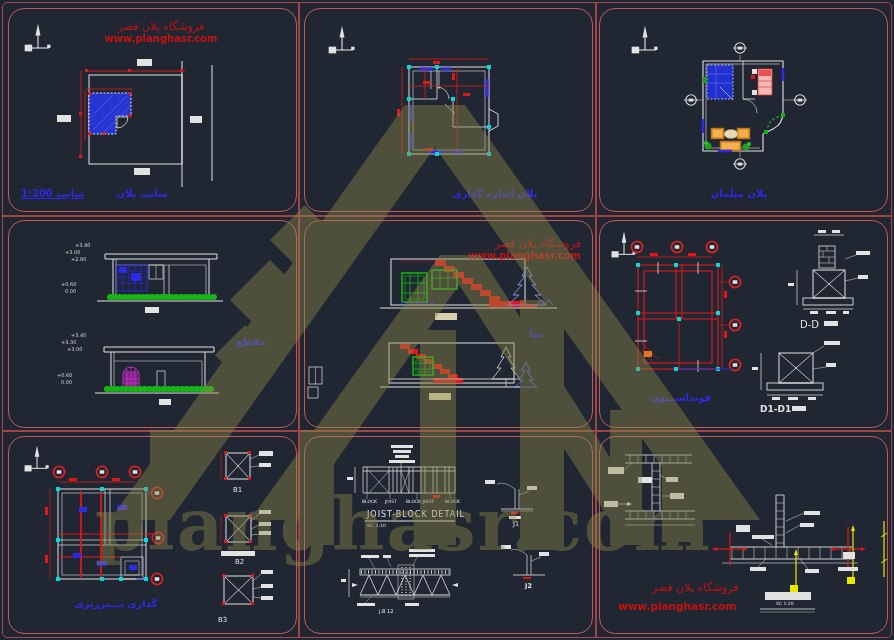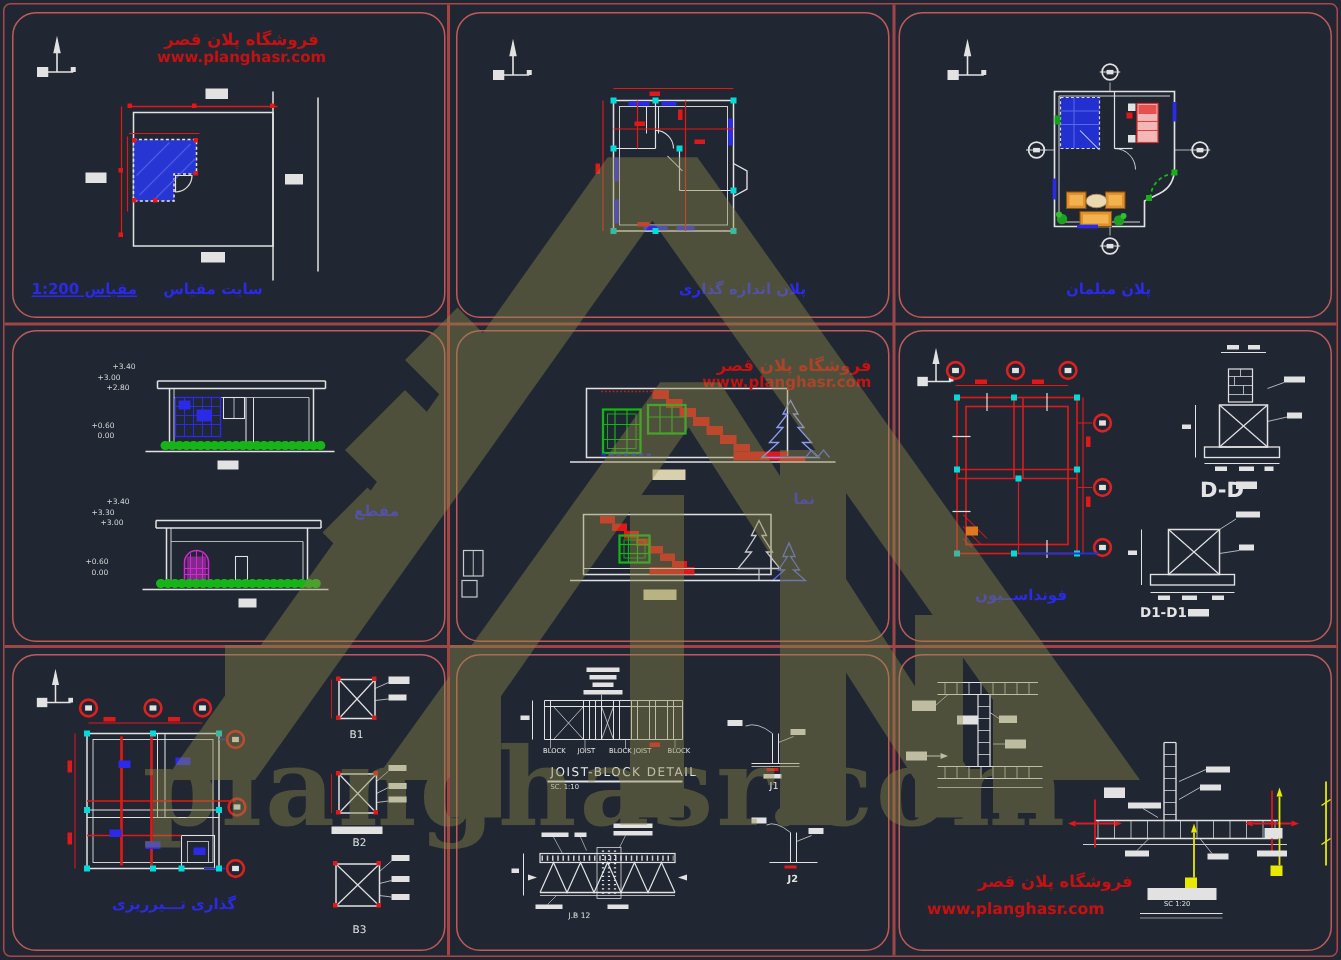--- a/index.html
+++ b/index.html
@@ -4,21 +4,21 @@
 <style>
   html,body{margin:0;padding:0;background:#11141b}
   .sheet{position:relative;width:894px;height:640px;background:#202733;overflow:hidden;
          font-family:"DejaVu Sans",sans-serif}
   .frame{position:absolute;inset:2px;border:1.6px solid #a84848;border-radius:5px}
   .gridv{position:absolute;top:3px;bottom:3px;width:2px;background:#a04444}
   .gridh{position:absolute;left:3px;right:3px;height:2px;background:#a04444}
   .panel{position:absolute;border:1.4px solid #c05a5a;border-radius:16px}
   .panel svg{position:absolute;inset:0;overflow:visible}
   .cap{position:absolute;color:#2a2ae8;font-weight:bold;font-size:10px;white-space:nowrap;line-height:1}
-  .rtitle{position:absolute;color:#c41212;font-weight:bold;font-size:11px;white-space:nowrap;line-height:1}
+  .rtitle{position:absolute;color:#c41212;font-weight:normal;font-size:11px;white-space:nowrap;line-height:1}
   .rurl{position:absolute;color:#c41212;font-weight:bold;font-size:10px;white-space:nowrap;line-height:1}
   .lvl{position:absolute;color:#d6d6d6;font-size:5px;line-height:1;white-space:nowrap}
   .wl{position:absolute;color:#e4e4e4;line-height:1;white-space:nowrap}
   .tc{transform:translateX(-50%)}
   .tr{transform:translateX(-100%)}
   .watermark{position:absolute;left:0;top:0;opacity:.42;pointer-events:none;z-index:5}
   
   .sw{stroke:#e2e2e2;fill:none}
   .swd{stroke:#c9c9c9;fill:none}
   .sr{stroke:#e01818;fill:none}
@@ -101,22 +101,22 @@
       </g>
       <g>
         <rect class="fw" x="128" y="50" width="15" height="7"></rect>
         <rect class="fw" x="48" y="106" width="14" height="7"></rect>
         <rect class="fw" x="181" y="107" width="12" height="7"></rect>
         <rect class="fw" x="125" y="159" width="16" height="7"></rect>
       </g>
     </svg>
     <span class="rtitle tc" style="left:152px;top:12px">فروشگاه پلان قصر</span>
     <span class="rurl tc" style="left:152px;top:25px">www.planghasr.com</span>
-    <span class="cap" style="left:12px;top:180px;text-decoration:underline">مقیاس 1:200</span>
-    <span class="cap tc" style="left:133px;top:180px">سایت مقیاس</span>
+    <span class="cap" style="left:12px;top:180px;text-decoration:underline">سایت 1:200</span>
+    <span class="cap tc" style="left:133px;top:180px">سایت پلان</span>
   </div>
 
   <div class="panel" style="left:599px;top:8px;width:287px;height:202px">
     <svg viewBox="0 0 287 202" width="287" height="202">
       <use href="#north" x="30" y="16" width="30" height="30"></use>
       <g>
         <use href="#axisw" x="133" y="32" width="14" height="14"></use>
         <use href="#axisw" x="84" y="84" width="14" height="14"></use>
         <use href="#axisw" x="193" y="84" width="14" height="14"></use>
         <use href="#axisw" x="133" y="148" width="14" height="14"></use>
@@ -464,21 +464,21 @@
         <rect class="sw" stroke-width="0.9" x="167" y="162" width="56" height="7"></rect>
         <line class="sw" stroke-width="0.7" x1="161" y1="132" x2="161" y2="169"></line>
         <rect class="fw" x="152" y="146" width="6" height="3"></rect>
         <line class="sw" stroke-width="0.7" x1="167" y1="174" x2="223" y2="174"></line>
         <rect class="fw" x="172" y="176" width="8" height="3"></rect>
           <rect class="fw" x="188" y="176" width="10" height="3"></rect>
           <rect class="fw" x="208" y="176" width="8" height="3"></rect>
         <rect class="fw" x="192" y="185" width="14" height="5"></rect>
       </g>
     </svg>
-    <span class="wl" style="left:200px;top:99px;font-size:14px;font-weight:bold">D-D</span>
+    <span class="wl" style="left:200px;top:99px;font-size:10px;font-weight:normal">D-D</span>
     <span class="wl" style="left:160px;top:184px;font-size:9px;font-weight:bold">D1-D1</span>
     <span class="cap" style="left:50px;top:172px">فونداســیون</span>
   </div>
 
   <div class="panel" style="left:8px;top:436px;width:287px;height:196px">
     <svg viewBox="0 0 287 196" width="287" height="196">
       <use href="#north" x="14" y="8" width="28" height="28"></use>
       <g>
         <use href="#axisc" x="43" y="28" width="14" height="14"></use>
         <use href="#axisc" x="86" y="28" width="14" height="14"></use>
@@ -573,21 +573,21 @@
         <line class="sw" stroke-width="0.5" x1="244" y1="144" x2="252" y2="137"></line>
         <rect class="fw" x="252" y="133" width="12" height="4"></rect>
         <line class="sw" stroke-width="0.5" x1="244" y1="152" x2="252" y2="150"></line>
         <rect class="fw" x="252" y="147" width="12" height="4"></rect>
         <line class="sw" stroke-width="0.5" x1="244" y1="160" x2="252" y2="161"></line>
         <rect class="fw" x="252" y="159" width="12" height="4"></rect>
       </g>
     </svg>
     <span class="wl" style="left:224px;top:50px;font-size:7px">B1</span>
     <span class="wl" style="left:226px;top:122px;font-size:7px">B2</span>
-    <span class="wl" style="left:226px;top:180px;font-size: 7px">B3</span>
+    <span class="wl" style="left:209px;top:180px;font-size: 7px">B3</span>
     <span class="cap tc" style="left:107px;top:162px">گذاری تـــیرریزی</span>
   </div>
 
   <div class="panel" style="left:304px;top:436px;width:287px;height:196px">
     <svg viewBox="0 0 287 196" width="287" height="196">
       <g>
         <line class="sw" stroke-width="0.8" x1="58" y1="30" x2="150" y2="30"></line>
         <line class="sw" stroke-width="0.8" x1="58" y1="34" x2="150" y2="34"></line>
         <line class="sw" stroke-width="0.8" x1="58" y1="56" x2="150" y2="56"></line>
         <line class="sw" stroke-width="0.7" x1="58" y1="30" x2="58" y2="56"></line>

